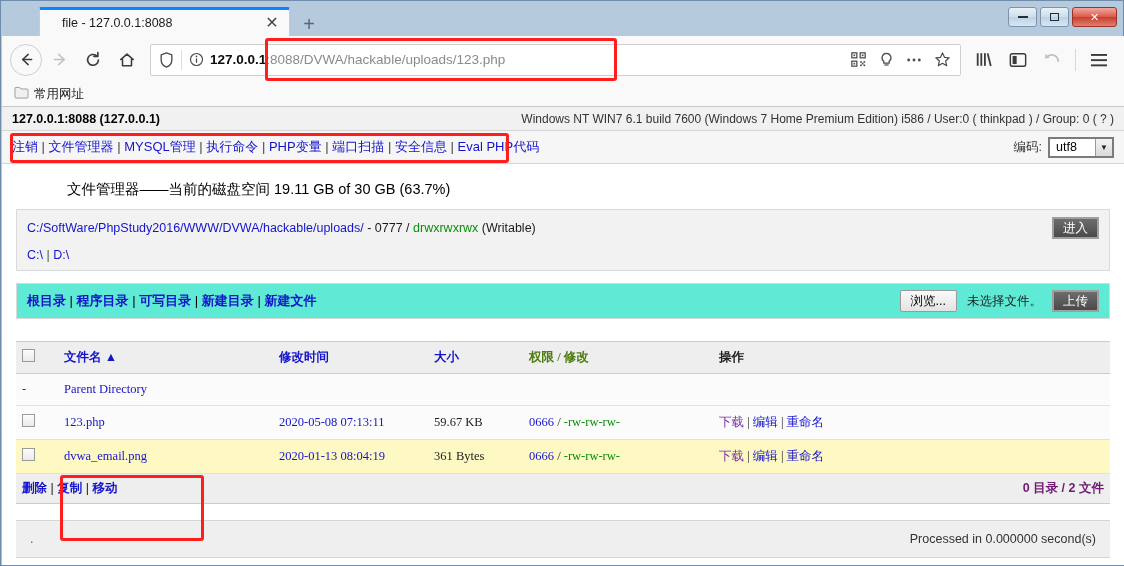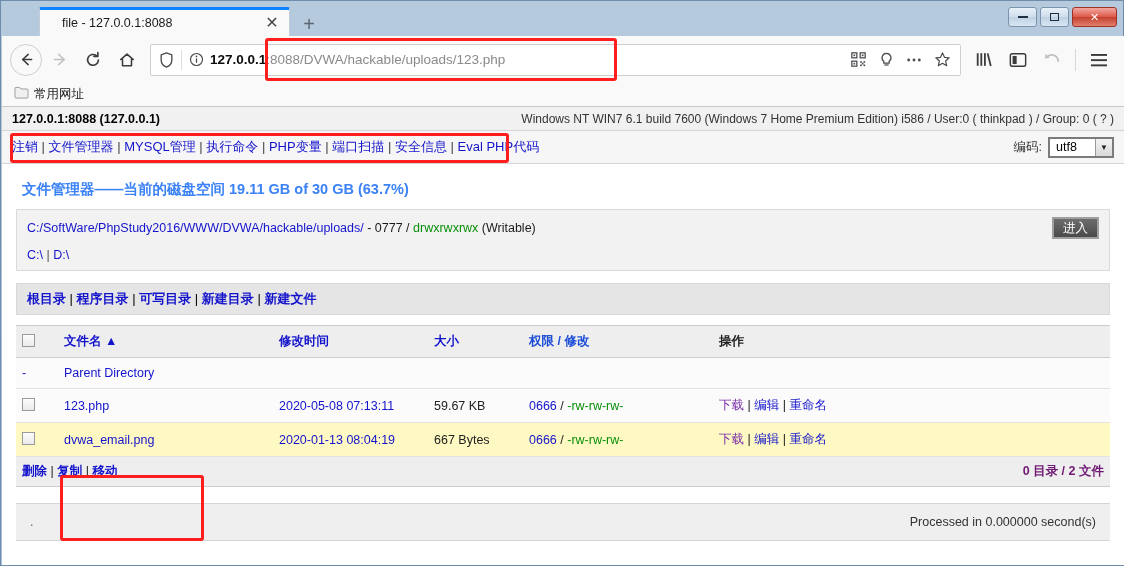--- a/index.html
+++ b/index.html
@@ -137,21 +137,21 @@
     background: #fff; min-width: 66px;
   }
   .sel .val { padding: 0 6px; font-size: 12.5px; color:#000; display:flex; align-items:center; flex:1; }
   .sel .arw {
     width: 17px; background: linear-gradient(180deg,#f4f4f4,#d9d9d9);
     border-left: 1px solid #9a9a9a; display:flex; align-items:center; justify-content:center;
     font-size: 8px; color:#222;
   }
 
   .body-area { padding: 0 14px; }
-  .fm-title { font-size: 14.5px; font-weight: bold; color: #3b82f6; padding: 16px 6px 10px 6px; }
+  .fm-title { font-size: 14.5px; font-weight: normal; color: #000000; padding: 16px 6px 10px 6px; margin-left: 45px; }
 
   .panel { border: 1px solid #d9d9d9; background: #f2f2f2; }
   .panel .row1 {
     display: flex; align-items: center; justify-content: space-between;
     padding: 7px 10px 3px 10px; font-size: 12.5px;
   }
   .pathline { color: #1a1a1a; }
   .pathline a { color: #1414cc; text-decoration: none; }
   .grn { color: #0a8f0a; }
   .drives { padding: 6px 10px 8px 10px; font-size: 12.5px; color: #555; }
@@ -164,30 +164,30 @@
     border: 2px solid #9f9f9f; cursor: pointer;
   }
   .btn-browse {
     display:inline-flex; align-items:center; justify-content:center;
     height: 22px; padding: 0 10px; font-size: 12.5px; color:#000;
     background: linear-gradient(180deg,#fafafa,#e3e3e3);
     border: 1px solid #9a9a9a; border-radius: 2px;
   }
 
   .toolrow {
-    margin-top: 12px; border: 1px solid #d9d9d9; background: #e5e5e5;
+    margin-top: 12px; border: 1px solid #d9d9d9; background: #5eead4;
     display: flex; align-items: center; justify-content: space-between;
     padding: 6px 10px; font-size: 13px;
   }
   .toolrow .dirlinks a { color: #1414cc; text-decoration: none; font-weight: bold; }
   .uploadgrp { display: flex; align-items: center; gap: 10px; }
   .nofile { font-size: 12.5px; color: #222; }
 
   
-  table.files { width: 100%; border-collapse: collapse; margin-top: 10px; font-size: 12.5px; }
+  table.files { width: 100%; border-collapse: collapse; margin-top: 22px; font-size: 12.5px; font-family: Liberation Serif, serif; }
   table.files th {
     text-align: left; background: #eeeeee; color: #1414cc; font-weight: bold;
     padding: 7px 6px; border-top: 1px solid #ccc; border-bottom: 1px solid #ccc;
     font-size: 12.5px;
   }
   table.files td {
     padding: 8px 6px; border-bottom: 1px solid #e2e2e2; color: #1414cc;
     background: #fbfbfb;
   }
   table.files tr.alt td { background: #fef9c3; }
@@ -402,51 +402,56 @@
         </div>
         <div class="drives">
           <a>C:\</a><span>  |  </span><a>D:\</a>
         </div>
       </div>
 
       <div class="toolrow">
         <span class="dirlinks">
           <a>根目录</a><span> | </span><a>程序目录</a><span> | </span><a>可写目录</a><span> | </span><a>新建目录</a><span> | </span><a>新建文件</a>
         </span>
+        <span class="uploadgrp">
+          <span class="btn-browse">浏览...</span>
+          <span class="nofile">未选择文件。</span>
+          <span class="btn3d">上传</span>
+        </span>
       </div>
 
       <table class="files">
         <thead>
           <tr>
             <th class="col-cb"><span class="cb"></span></th>
             <th class="col-name">文件名 ▲</th>
             <th class="col-time">修改时间</th>
             <th class="col-size">大小</th>
-            <th class="col-perm"><span style="color:#1d4ed8">权限 / 修改</span></th>
+            <th class="col-perm"><span style="color:#4d7c0f">权限 / 修改</span></th>
             <th><span style="color:#222">操作</span></th>
           </tr>
         </thead>
         <tbody>
           <tr>
             <td class="col-cb muted">-</td>
             <td colspan="5"><a>Parent Directory</a></td>
           </tr>
           <tr>
             <td class="col-cb"><span class="cb"></span></td>
             <td class="col-name"><a>123.php</a></td>
             <td class="col-time">2020-05-08 07:13:11</td>
             <td class="col-size"><span style="color:#222">59.67 KB</span></td>
             <td class="col-perm"><a>0666</a><span style="color:#222"> / </span><span class="grn">-rw-rw-rw-</span></td>
             <td><a class="visited">下载</a><span style="color:#222"> | </span><a>编辑</a><span style="color:#222"> | </span><a>重命名</a></td>
           </tr>
           <tr class="alt">
             <td class="col-cb"><span class="cb"></span></td>
             <td class="col-name"><a>dvwa_email.png</a></td>
             <td class="col-time">2020-01-13 08:04:19</td>
-            <td class="col-size"><span style="color:#222">667 Bytes</span></td>
+            <td class="col-size"><span style="color:#222">361 Bytes</span></td>
             <td class="col-perm"><a>0666</a><span style="color:#222"> / </span><span class="grn">-rw-rw-rw-</span></td>
             <td><a class="visited">下载</a><span style="color:#222"> | </span><a>编辑</a><span style="color:#222"> | </span><a>重命名</a></td>
           </tr>
         </tbody>
       </table>
 
       <div class="tfoot">
         <span class="ops">
           <a>删除</a><span style="color:#222"> | </span><a>复制</a><span style="color:#222"> | </span><a>移动</a>
         </span>

